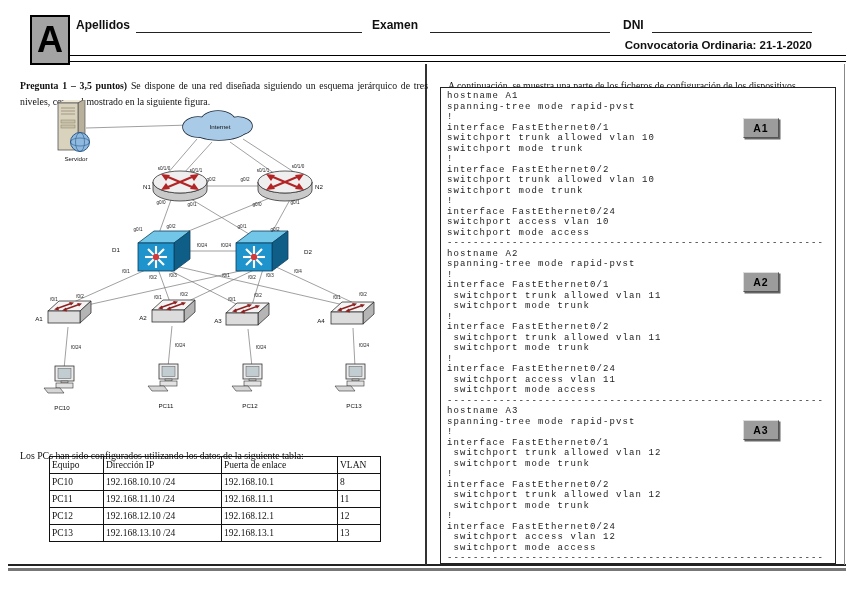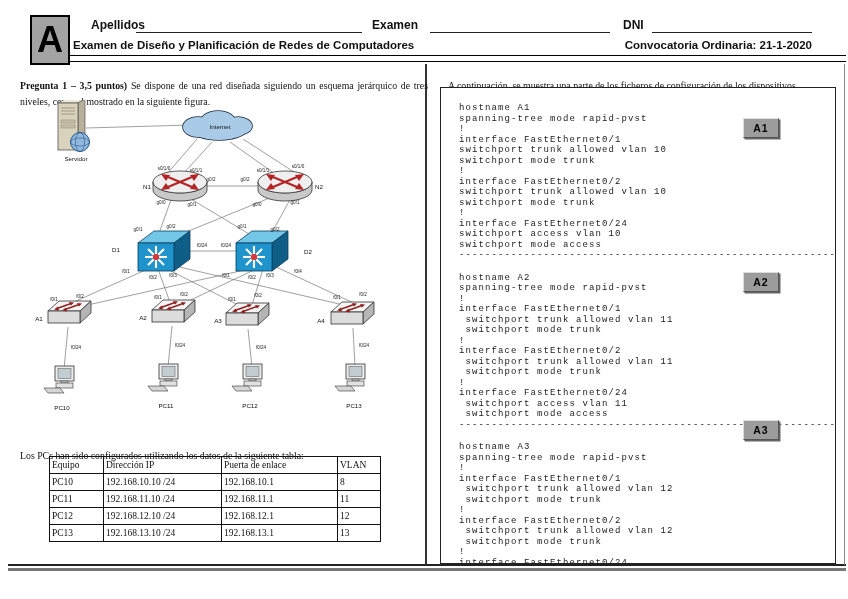--- a/index.html
+++ b/index.html
@@ -29,48 +29,47 @@
   col.c1{width:54px}col.c2{width:118px}col.c3{width:116px}col.c4{width:43px}
   
   svg.diagram{position:absolute;left:12px;top:100px;}
   .nlab{font:6.2px "Liberation Sans",sans-serif;text-anchor:middle;fill:#111;}
   .plab{font:4.6px "Liberation Sans",sans-serif;text-anchor:middle;fill:#222;}
   .wire{stroke:#777;stroke-width:0.7;fill:none;}
   
   .cfg-intro{position:absolute;left:448px;top:70px;width:388px;font-size:9.8px;}
   .cfg-box{position:absolute;left:440px;top:87px;width:396px;height:477px;border:1.2px solid #222;
         background:#fff;box-sizing:border-box;padding:3px 0 0 6px;overflow:hidden;}
-  pre.cfg{margin:12px;font-family:"Liberation Mono","DejaVu Sans Mono",monospace;font-size:9px;
+  pre.cfg{margin:0;font-family:"Liberation Mono","DejaVu Sans Mono",monospace;font-size:9px;
         line-height:10.5px;letter-spacing:1.1px;color:#222;}
   .badge{position:absolute;width:34px;height:18px;background:#9c9c9c;border:1px solid #555;
         border-top-color:#ddd;border-left-color:#ddd;box-shadow:1.5px 1.5px 0 #666;
         font:bold 10.5px "Liberation Sans",sans-serif;display:flex;align-items:center;
         justify-content:center;letter-spacing:1px;color:#000;}
   .b1{top:30px;right:56px}.b2{top:184px;right:56px}.b3{top:332px;right:56px}
 </style>
 </head>
 <body>
 
 <div class="page">
 
   <div class="corner-box">
       <span>A</span>
     </div>
 
   <div class="hrow1">
-    <span class="lbl" style="left:91px">Apellidos</span>
+    <span class="lbl" style="left:76px">Apellidos</span>
     <span class="uline" style="left:136px;width:226px"></span>
     <span class="lbl" style="left:372px">Examen</span>
     <span class="uline" style="left:430px;width:180px"></span>
     <span class="lbl" style="left:623px">DNI</span>
     <span class="uline" style="left:652px;width:160px"></span>
   </div>
 
   <div class="hrow2">
-    <span>Examen de Diseño y Planificación de Redes de Computadores</span>
     <span class="conv">Convocatoria Ordinaria: 21-1-2020</span>
   </div>
   <div class="hdr-rule"></div>
 
   <div class="bot-rule1"></div>
   <div class="bot-rule2"></div>
   <div class="col-divider"></div>
   <div class="right-edge"></div>
 
   <p class="question"><b>Pregunta 1 – 3,5 puntos)</b><span> Se dispone de una red diseñada siguiendo un esquema jerárquico de tres niveles, como el mostrado en la siguiente figura.</span></p>

